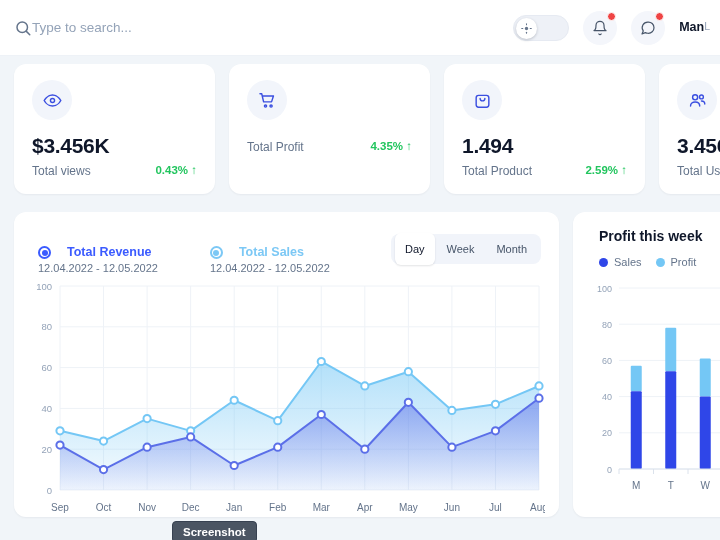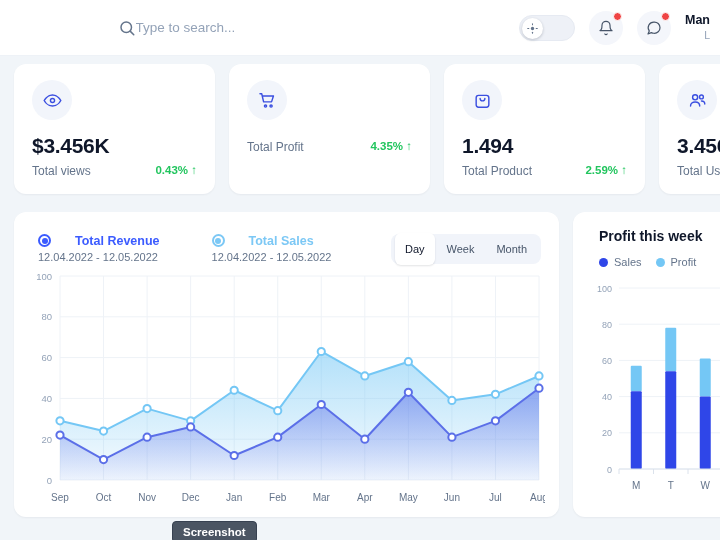--- a/index.html
+++ b/index.html
@@ -11,21 +11,21 @@
   }
   .page { position: relative; width: 720px; height: 540px; }
 
   
   .header {
     height: 56px; background: #ffffff;
     display: flex; align-items: center;
     padding: 0 10px 0 14px;
     border-bottom: 1px solid #eef2f7;
   }
-  .search-wrap { display: flex; align-items: center; flex: 1; justify-content: center; }
+  .search-wrap { display: flex; align-items: center; flex: 1; }
   .search-icon { width: 18px; height: 18px; color: #64748b; flex: none; }
   .search-input {
     border: none; outline: none; background: transparent;
     font-family: "Liberation Sans", sans-serif;
     font-size: 13.5px; color: #334155; width: 280px;
   }
   .search-input::placeholder { color: #94a3b8; }
   .header-right { display: flex; align-items: center; gap: 14px; }
 
   .theme-toggle {
@@ -45,21 +45,21 @@
     width: 34px; height: 34px; border-radius: 50%;
     background: #f4f6fb; position: relative; flex: none;
     display: flex; align-items: center; justify-content: center;
     color: #475569;
   }
   .icon-btn .dot {
     position: absolute; top: 1px; right: 1px;
     width: 9px; height: 9px; border-radius: 50%;
     background: #ef4444; border: 1.5px solid #ffffff;
   }
-  .user-block { display: flex; flex-direction: column; line-height: 1.25; }
+  .user-block { display: flex; flex-direction: row; line-height: 1.25; }
   .user-name { font-size: 12.5px; font-weight: 700; color: #0f172a; white-space: nowrap; }
   .user-role { font-size: 10.5px; color: #94a3b8; text-align: right; white-space: nowrap; }
 
   
   .stats {
     display: flex; gap: 14px;
     padding: 8px 0 0 14px;
   }
   .stat-card {
     width: 201px; flex: none; height: 130px;
@@ -83,21 +83,21 @@
   .panels { display: flex; gap: 14px; padding: 18px 0 0 14px; }
   .panel {
     background: #ffffff; border-radius: 12px;
     box-shadow: 0 1px 2px rgba(15,23,42,.05);
   }
   .panel-revenue { width: 545px; flex: none; height: 305px; padding: 16px 14px 0 14px; }
   .panel-profit  { width: 200px; flex: none; height: 305px; padding: 16px 12px 0 16px; }
 
   .rev-head { display: flex; align-items: flex-start; padding: 6px 4px 0 10px; }
   .legend-item { display: flex; flex-direction: column; }
-  .legend-top { display: flex; align-items: flex-start; gap: 24px; }
+  .legend-top { display: flex; align-items: flex-end; gap: 16px; margin-top: 11px; }
   .radio { width: 13px; height: 13px; border-radius: 50%; border: 2px solid currentColor;
            display: flex; align-items: center; justify-content: center; flex: none; }
   .radio i { width: 6px; height: 6px; border-radius: 50%; background: currentColor; display: block; }
   .legend-title { font-size: 12.5px; font-weight: 700; }
   .legend-date { font-size: 11px; color: #64748b; margin-top: 3px; margin-left: 0; }
   .lg-revenue { color: #3b5bff; }
   .lg-sales { color: #7cc8f5; }
   .spacer-sm { width: 52px; }
 
   .seg {

